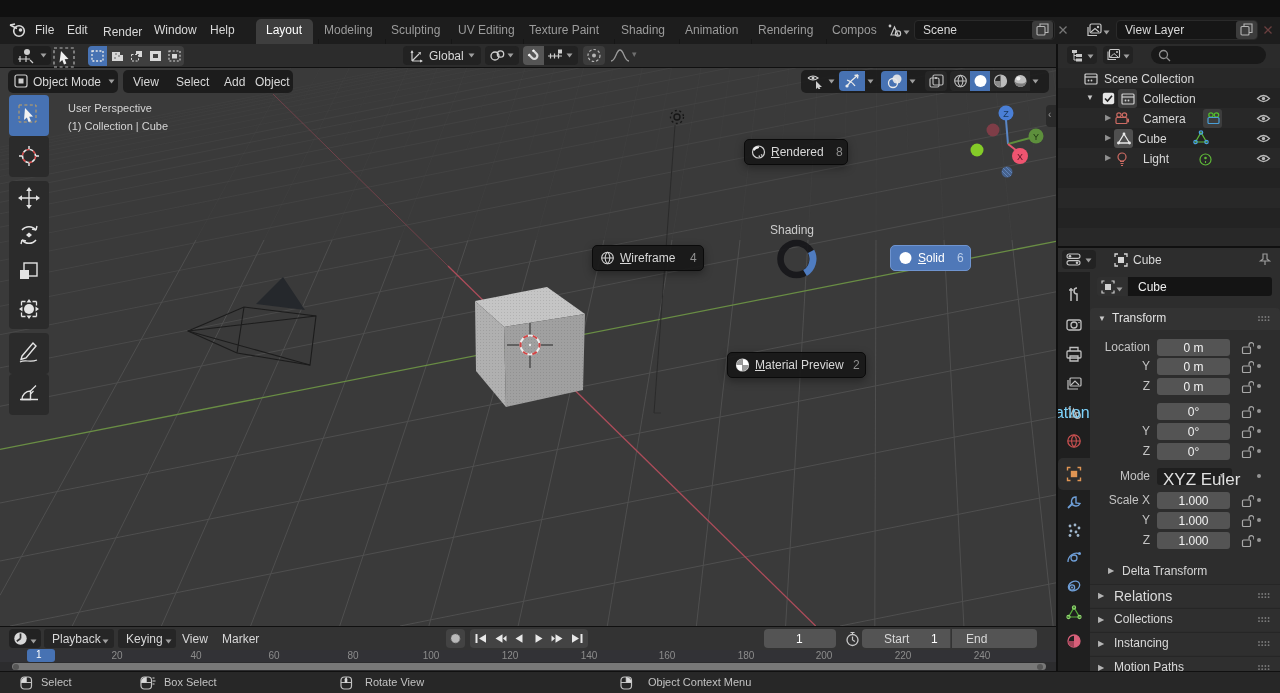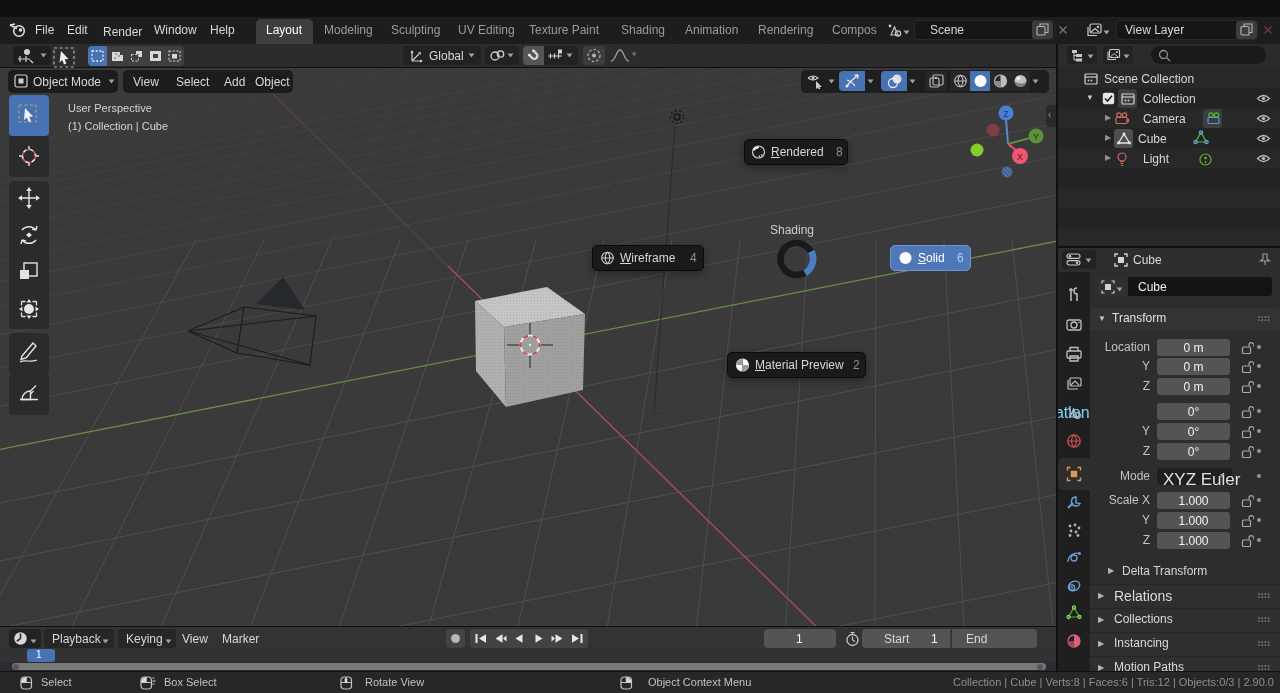--- a/index.html
+++ b/index.html
@@ -47,21 +47,21 @@
   <svg class="abs" style="left:886px;top:6px" width="16" height="15" viewBox="0 0 16 15">
     <path d="M5 12 L8.5 4 L12 12 Z" fill="none" stroke="#c8c8c8" stroke-width="1.2"></path>
     <circle cx="12" cy="10.5" r="2.6" fill="none" stroke="#c8c8c8" stroke-width="1.2"></circle>
     <circle cx="4" cy="3" r="1.4" fill="#c8c8c8"></circle>
   </svg>
   <svg class="abs" style="left:903px;top:13px" width="7" height="5" viewBox="0 0 7 5">
         <path d="M0.5 0.5 L6.5 0.5 L3.5 4.5 Z" fill="#9f9f9f"></path>
       </svg>
   <div class="abs" style="left:914px;top:3px;width:141px;height:20px;background:#161616;border:1px solid #2a2a2a;border-radius:4px;"></div>
   <div class="abs" style="left:1032px;top:4px;width:21px;height:18px;background:#3c3c3c;border-radius:3px;"></div>
-  <div class="abs txt" style="left:923px;top:6px;margin-left:7px;">Scene</div>
+  <div class="abs txt" style="left:923px;top:6px;">Scene</div>
   <svg class="abs" style="left:1036px;top:6px" width="13" height="13" viewBox="0 0 13 13">
     <rect x="1" y="3.5" width="8" height="8.5" rx="1" fill="none" stroke="#b5b5b5" stroke-width="1.1"></rect>
     <path d="M4 3.5 V1 H12 V9.5 H9" fill="none" stroke="#b5b5b5" stroke-width="1.1"></path>
   </svg>
   <svg class="abs" style="left:1058px;top:8px" width="10" height="10" viewBox="0 0 10 10">
     <path d="M1.5 1.5 L8.5 8.5 M8.5 1.5 L1.5 8.5" stroke="#777" stroke-width="1.3"></path>
   </svg>
 
   <svg class="abs" style="left:1086px;top:6px" width="16" height="15" viewBox="0 0 16 15">
     <rect x="4" y="1" width="11" height="9" rx="1.5" fill="none" stroke="#c8c8c8" stroke-width="1.2"></rect>
@@ -504,20 +504,34 @@
   </svg>
   <div class="abs" style="left:862px;top:2px;width:89px;height:19px;background:#545454;border-radius:4px 0 0 4px;border-right:1px solid #3e3e3e;"></div>
   <div class="abs txt" style="left:884px;top:5px;">Start</div>
   <div class="abs txt" style="left:931px;top:5px;color:#fff;">1</div>
   <div class="abs" style="left:952px;top:2px;width:85px;height:19px;background:#545454;border-radius:0 4px 4px 0;"></div>
   <div class="abs txt" style="left:966px;top:5px;">End</div>
   <div class="abs txt" style="left:1056px;top:5px;color:#fff;">250</div>
 
   <div class="abs" style="left:0;top:23px;width:1056px;height:12px;background:#323236;"></div>
   <div class="abs" style="left:27px;top:22px;width:28px;height:13px;background:#4772b3;border-radius:3px;"></div>
+  <div class="abs" style="left:0;top:23px;width:1056px;height:12px;">
+    <div class="abs" style="left:105px;top:0;width:24px;text-align:center;font-size:10px;color:#8c8c8c;">20</div>
+<div class="abs" style="left:184px;top:0;width:24px;text-align:center;font-size:10px;color:#8c8c8c;">40</div>
+<div class="abs" style="left:262px;top:0;width:24px;text-align:center;font-size:10px;color:#8c8c8c;">60</div>
+<div class="abs" style="left:341px;top:0;width:24px;text-align:center;font-size:10px;color:#8c8c8c;">80</div>
+<div class="abs" style="left:419px;top:0;width:24px;text-align:center;font-size:10px;color:#8c8c8c;">100</div>
+<div class="abs" style="left:498px;top:0;width:24px;text-align:center;font-size:10px;color:#8c8c8c;">120</div>
+<div class="abs" style="left:577px;top:0;width:24px;text-align:center;font-size:10px;color:#8c8c8c;">140</div>
+<div class="abs" style="left:655px;top:0;width:24px;text-align:center;font-size:10px;color:#8c8c8c;">160</div>
+<div class="abs" style="left:734px;top:0;width:24px;text-align:center;font-size:10px;color:#8c8c8c;">180</div>
+<div class="abs" style="left:812px;top:0;width:24px;text-align:center;font-size:10px;color:#8c8c8c;">200</div>
+<div class="abs" style="left:891px;top:0;width:24px;text-align:center;font-size:10px;color:#8c8c8c;">220</div>
+<div class="abs" style="left:970px;top:0;width:24px;text-align:center;font-size:10px;color:#8c8c8c;">240</div>
+  </div>
   <div class="abs" style="left:36px;top:22px;font-size:10px;color:#fff;">1</div>
 
   <div class="abs" style="left:0;top:35px;width:1056px;height:9px;background:#2c2c2e;"></div>
   <div class="abs" style="left:12px;top:36px;width:1034px;height:7px;background:#787878;border-radius:4px;"></div>
   <div class="abs" style="left:1037px;top:36.5px;width:6px;height:6px;background:#565656;border-radius:3px;"></div>
   <div class="abs" style="left:13px;top:36.5px;width:6px;height:6px;background:#565656;border-radius:3px;"></div>
 </div>
 
 <div class="abs" style="left:1058px;top:44px;width:222px;height:202px;background:#232323;overflow:hidden;">
   <div class="abs" style="left:0;top:0;width:222px;height:24px;background:#2b2b2b;"></div>
@@ -904,16 +918,15 @@
     <rect x="4.7" y="2" width="2.6" height="5" rx="1.3" fill="#d8d8d8"></rect>
       </svg>
   <div class="abs" style="left:365px;top:4px;font-size:11px;color:#c2c2c2;">Rotate View</div>
   <svg class="abs" style="left:620px;top:4px" width="17" height="14" viewBox="0 0 17 14">
     <rect x="1" y="1" width="10.5" height="12" rx="3.2" fill="none" stroke="#c2c2c2" stroke-width="1.2"></rect>
     <path d="M6.25 1 V6.5 M1 6.5 H11.5" stroke="#c2c2c2" stroke-width="1"></path>
     <path d="M6.25 1 a5.25 5.5 0 0 0 -5.25 5.5 h5.25 Z" fill="none"></path>
     <path d="M6.25 1 a5.25 5.5 0 0 1 5.25 5.5 h-5.25 Z" fill="#d8d8d8"></path>
     </svg>
   <div class="abs" style="left:648px;top:4px;font-size:11px;color:#c2c2c2;">Object Context Menu</div>
-  <div class="abs" style="right:6px;top:4px;font-size:11px;color:#8f8f8f;">Collection | Cube | Verts:8 | Faces:6 | Tris:12 | Objects:0/3 | 2.90.0</div>
 </div>
 
 </div>
 
 </body></html>

